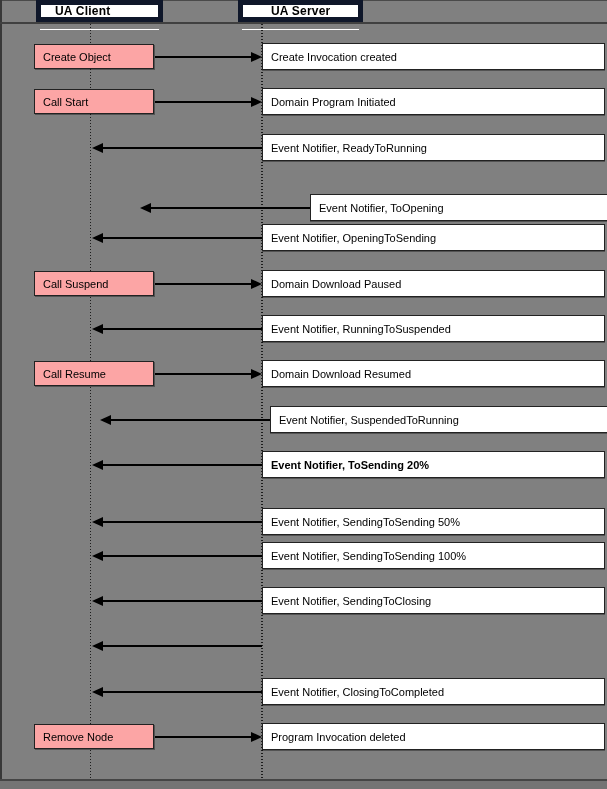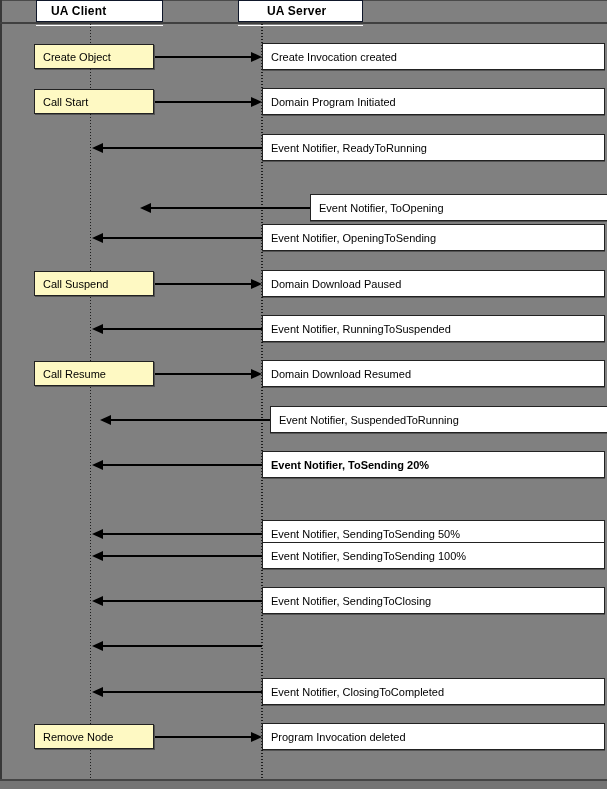--- a/index.html
+++ b/index.html
@@ -17,36 +17,36 @@
 
   .lifeline{
     position:absolute;top:24px;height:755px;z-index:2;
     background:repeating-linear-gradient(to bottom,#1d1d1d 0,#1d1d1d 1px,transparent 1px,transparent 3px);
   }
   .lifeline.client{left:90px;width:1px;}
   .lifeline.server{left:261px;width:2px;}
 
   .head-box{
     position:absolute;top:0;height:22px;background:#ffffff;
-    border:1px solid #0f172a;z-index:3;
+    border:5px solid #0f172a;z-index:3;
     display:flex;align-items:center;
     font-weight:bold;font-size:12px;color:#000;letter-spacing:0.2px;
     padding-left:14px;
   }
   .head-box::after{ 
     content:"";position:absolute;left:-1px;top:24px;width:calc(100% + 2px);height:1px;background:#ffffff;
   }
   .head-box.client{left:36px;width:127px;}
   .head-box.server{left:238px;width:125px;padding-left:28px;}
 
   .row{position:absolute;left:0;width:607px;height:27px;z-index:4;}
 
   .client-box{
     position:absolute;left:34px;top:1px;width:120px;height:25px;
-    background:#fef9c3;border:1px solid #222222;
+    background:#fca5a5;border:1px solid #222222;
     box-shadow:1px 1px 0 rgba(0,0,0,0.35);
     display:flex;align-items:center;padding-left:8px;
     font-size:11px;color:#000;
   }
   .server-box{
     position:absolute;left:262px;top:0;width:343px;height:27px;
     background:#ffffff;border:1px solid #222222;
     box-shadow:0 1px 0 rgba(0,0,0,0.35);
     display:flex;align-items:center;padding-left:8px;
     font-size:11px;color:#000;
@@ -159,21 +159,21 @@
       <span class="lbl">Event Notifier, SuspendedToRunning</span>
     </div>
   </div>
       <div class="row" style="top: 451px; font-weight: bold;">
 
     <div class="arrow left"></div>
     <div class="server-box">
       <span class="lbl">Event Notifier, ToSending 20%</span>
     </div>
   </div>
-      <div class="row" style="top: 520px;">
+      <div class="row" style="top: 508px;">
 
     <div class="arrow left"></div>
     <div class="server-box">
       <span class="lbl">Event Notifier, SendingToSending 50%</span>
     </div>
   </div>
       <div class="row" style="top: 542px;">
 
     <div class="arrow left"></div>
     <div class="server-box">

